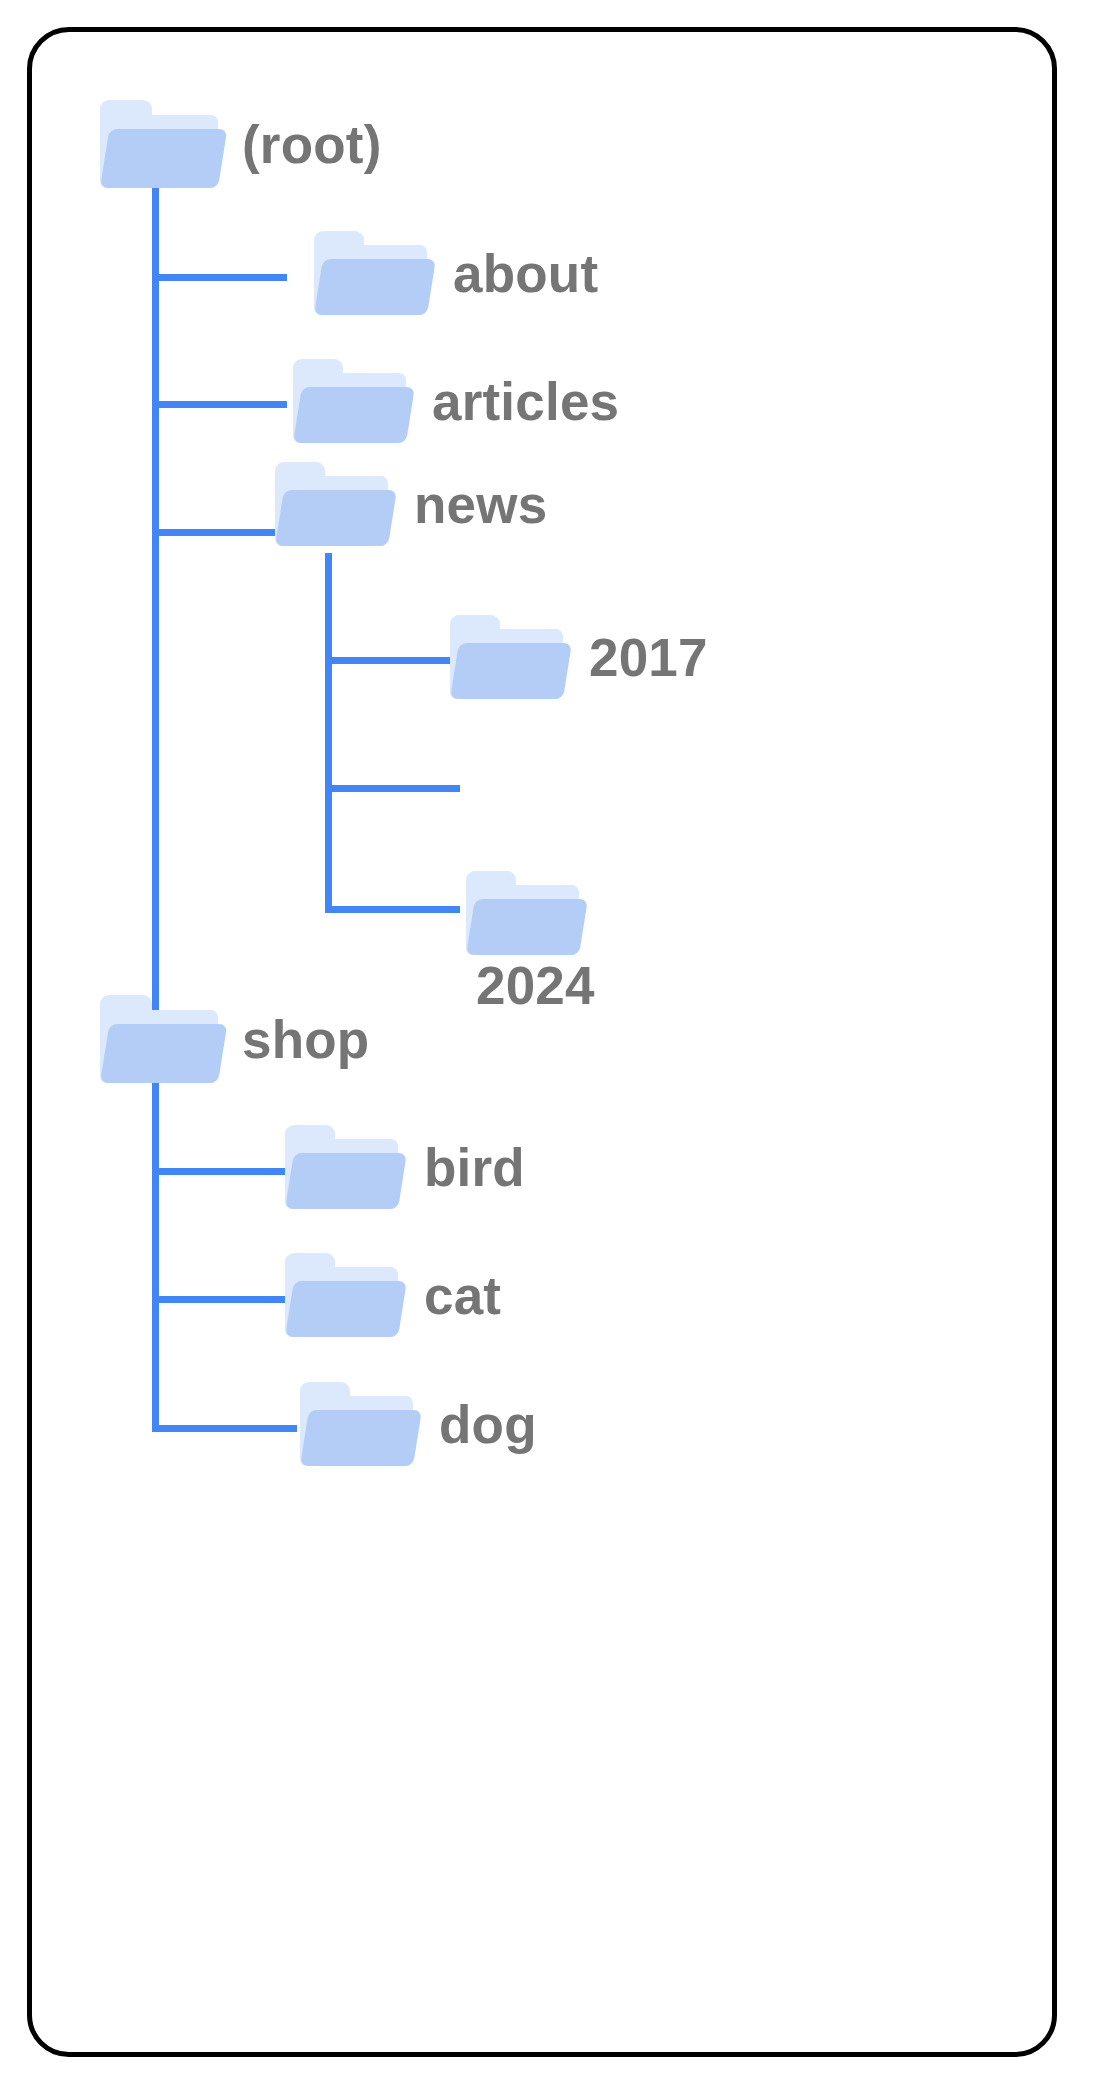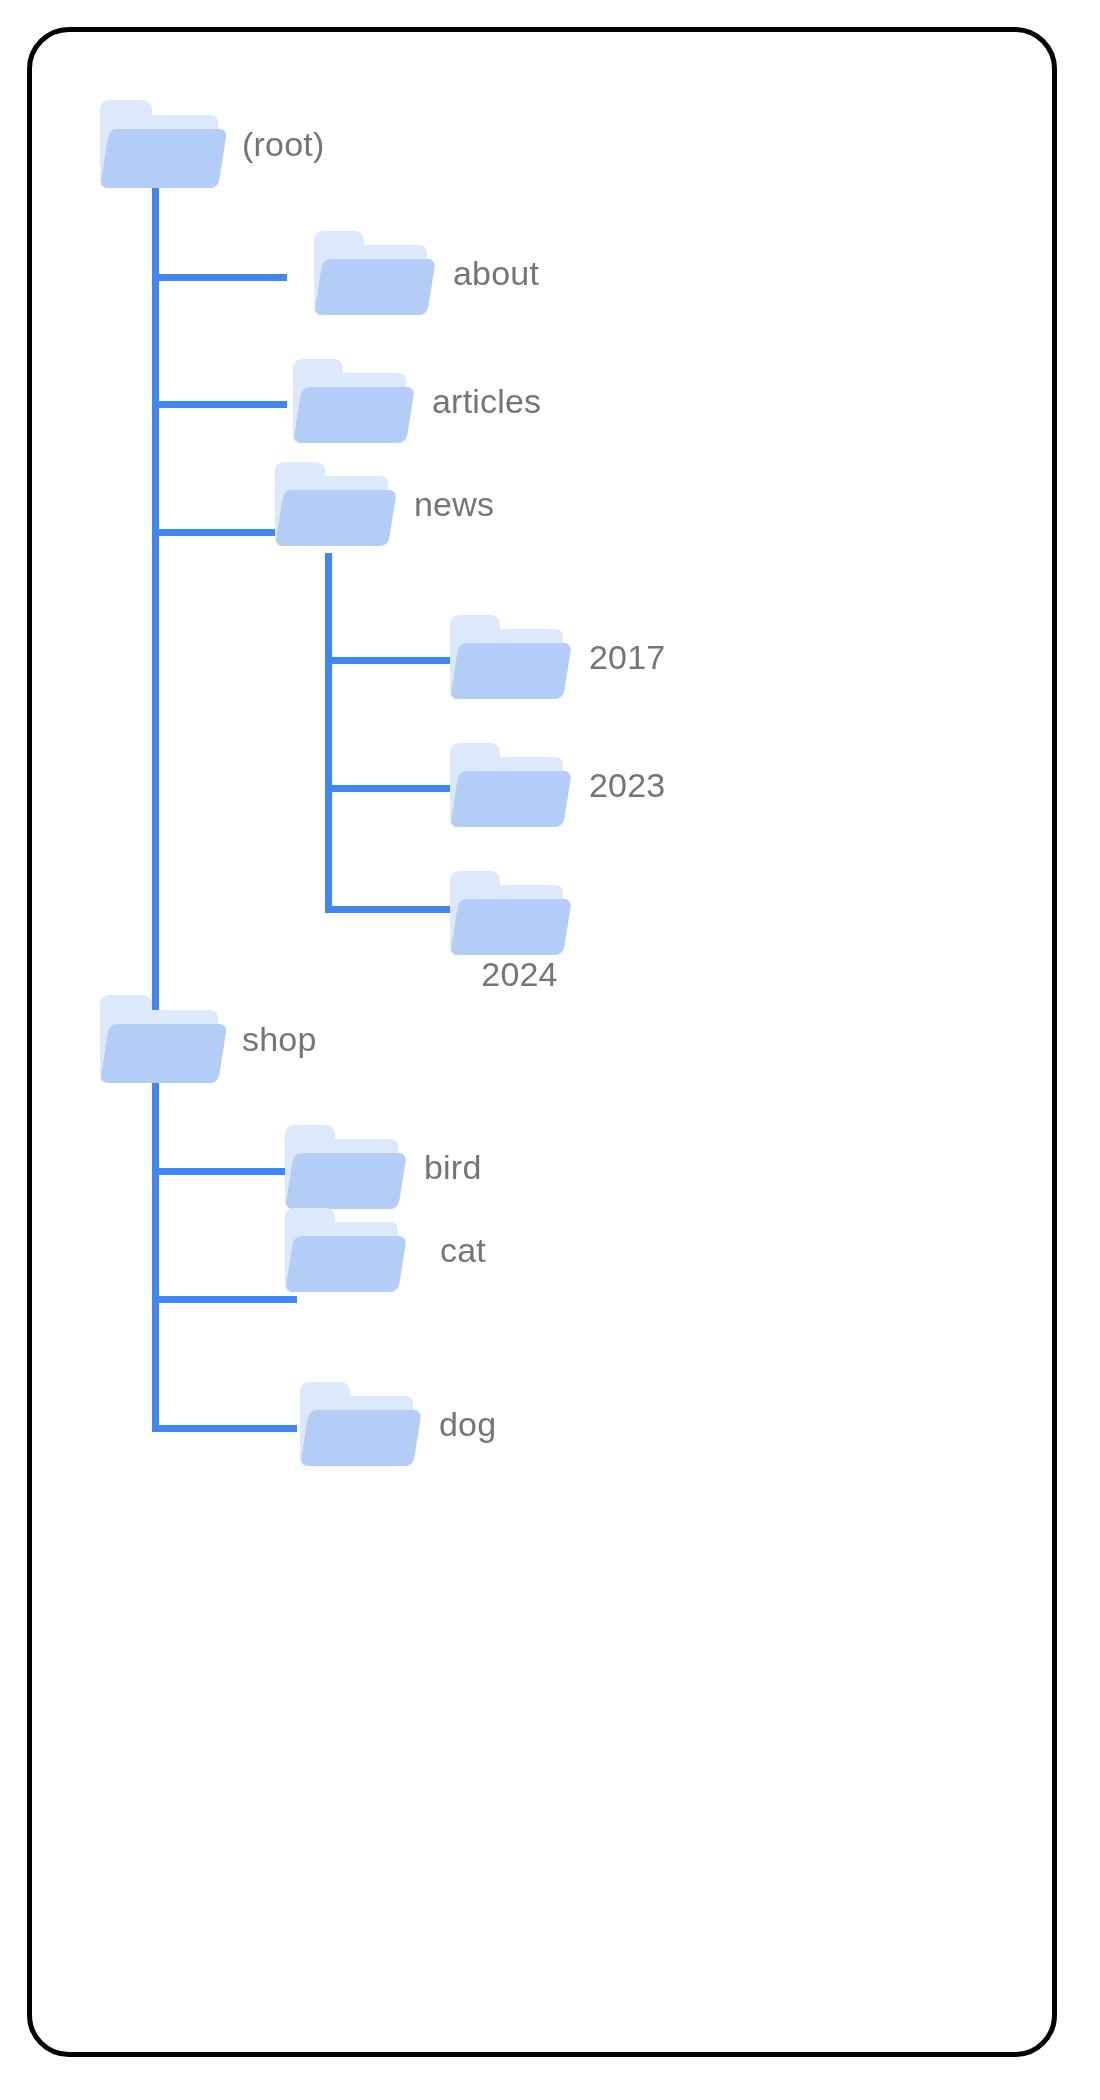--- a/index.html
+++ b/index.html
@@ -82,22 +82,22 @@
     height: 67%;
     background: #b4cdf7;
     border-radius: 8px;
     transform: skewX(-9deg);
     transform-origin: bottom left;
   }
 
   
   .label {
     color: #757575;
-    font-size: 34px;
-    font-weight: 400;
+    font-size: 53px;
+    font-weight: 700;
     white-space: nowrap;
     letter-spacing: 0.2px;
   }
 </style>
 </head>
 <body>
 
 <div id="card"></div>
 
 <div id="tree">
@@ -157,28 +157,20 @@
 
   <div class="node" style="left:450px; top:615px;">
     <div class="folder" style="width:113px; height:84px;">
       <div class="back-tab"></div>
       <div class="back-body"></div>
       <div class="front"></div>
     </div>
     <span class="label" style="margin-left:26px;">2017</span>
   </div>
 
-  <div class="node" style="left:450px; top:743px;">
-    <div class="folder" style="width:113px; height:84px;">
-      <div class="back-tab"></div>
-      <div class="back-body"></div>
-      <div class="front"></div>
-    </div>
-    <span class="label" style="margin-left:26px;">2023</span>
-  </div>
 
   <div class="node" style="left:450px; top:871px;flex-direction:column;">
     <div class="folder" style="width:113px; height:84px;">
       <div class="back-tab"></div>
       <div class="back-body"></div>
       <div class="front"></div>
     </div>
     <span class="label" style="margin-left:26px;">2024</span>
   </div>
 
@@ -193,21 +185,21 @@
 
   <div class="node" style="left:285px; top:1125px;">
     <div class="folder" style="width:113px; height:84px;">
       <div class="back-tab"></div>
       <div class="back-body"></div>
       <div class="front"></div>
     </div>
     <span class="label" style="margin-left:26px;text-align:right;">bird</span>
   </div>
 
-  <div class="node" style="left:285px; top:1208px;gap:16px;">
+  <div class="node" style="left:285px; top:1253px;">
     <div class="folder" style="width:113px; height:84px;">
       <div class="back-tab"></div>
       <div class="back-body"></div>
       <div class="front"></div>
     </div>
     <span class="label" style="margin-left:26px;">cat</span>
   </div>
 
   <div class="node" style="left:300px; top:1382px;">
     <div class="folder" style="width:113px; height:84px;">

